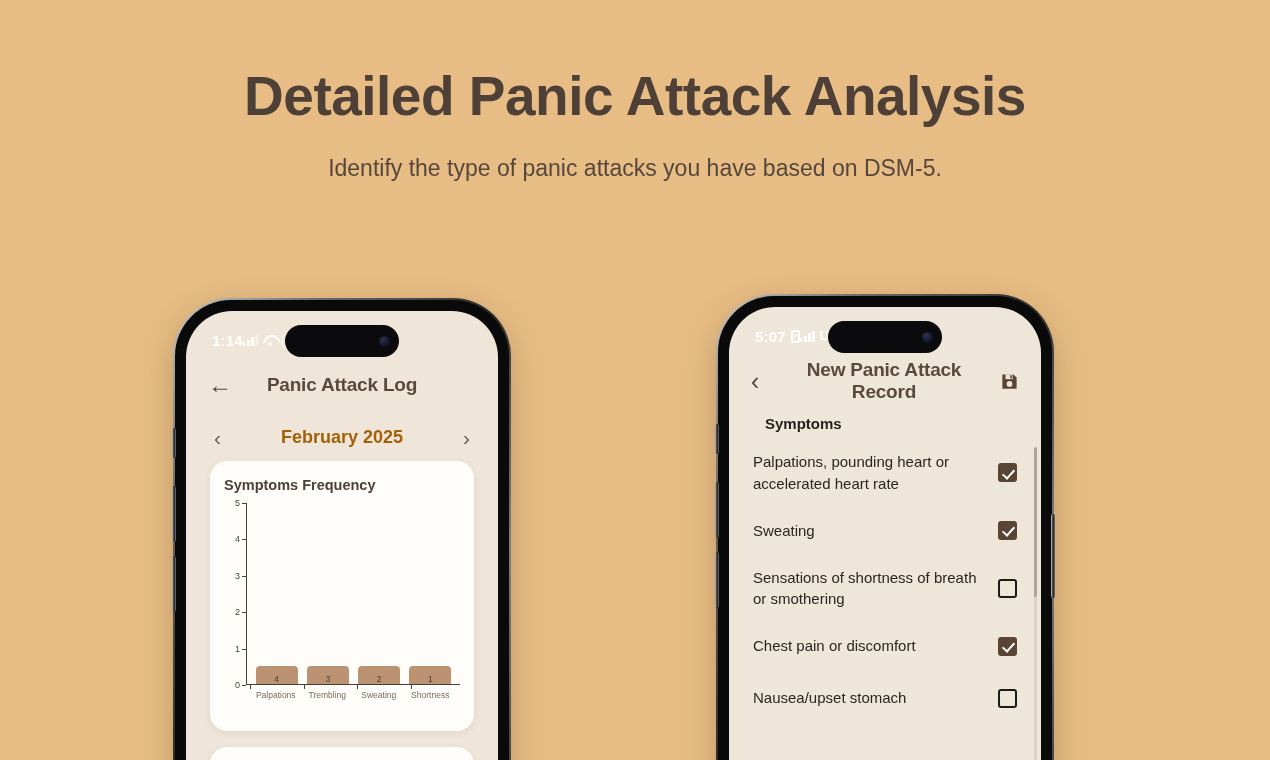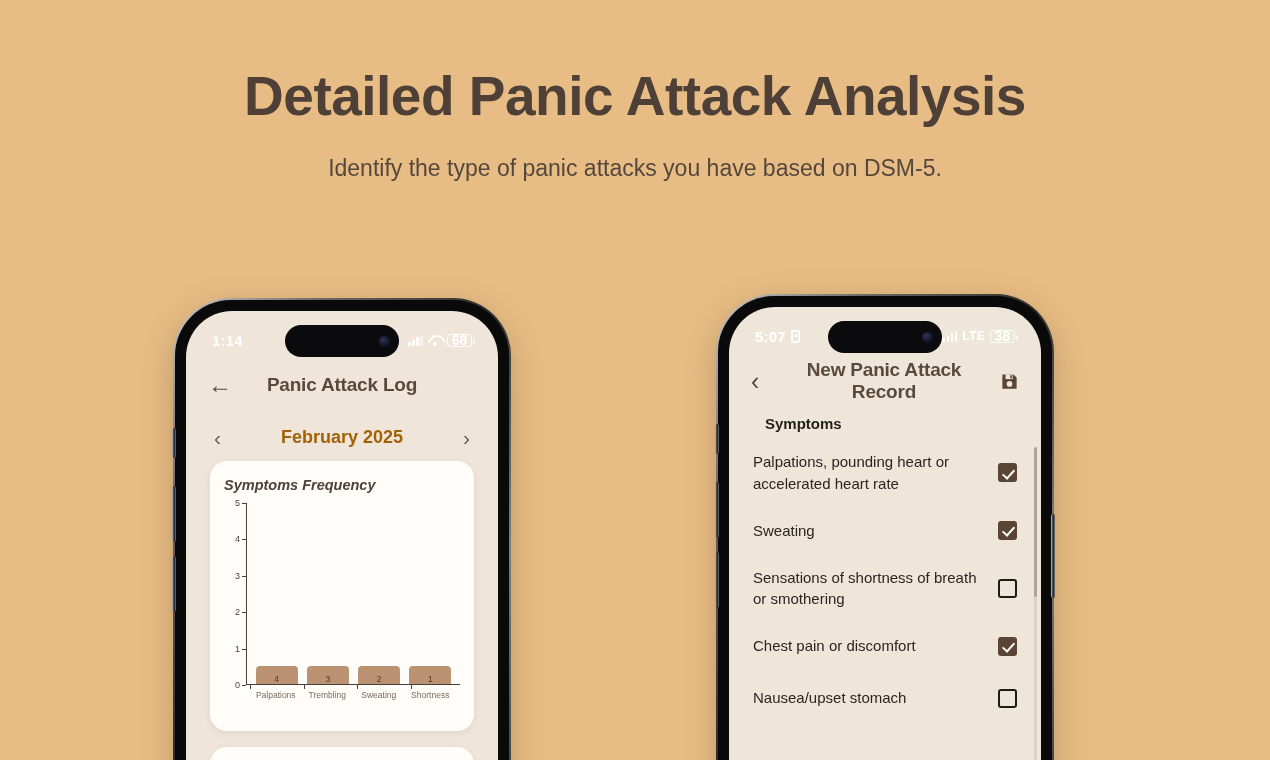--- a/index.html
+++ b/index.html
@@ -97,21 +97,20 @@
     background: radial-gradient(circle at 38% 34%, #2e3550 0%, #14182c 55%, #05060c 100%);
   }
 
   
   .statusbar {
     position: absolute;
     top: 0; left: 0; right: 0;
     height: 46px;
     display: flex;
     align-items: center;
-    justify-content: space-between;
     padding: 12px 26px 0;
     font-size: 15px;
     font-weight: bold;
     color: #ffffff;
     z-index: 4;
   }
   .sb-left { display: flex; align-items: center; gap: 5px; }
   .sb-right { display: flex; align-items: center; gap: 5px; }
   .sb-time { letter-spacing: .2px; }
   .rec-icon {
@@ -237,21 +236,20 @@
     background: #fffdfa;
     border-radius: 17px;
     box-shadow: 0 2px 7px rgba(90,70,45,.09);
   }
   .card-chart { top: 150px; height: 270px; padding: 16px 14px 8px; }
   .card-title {
     font-size: 14.5px;
     font-weight: bold;
     color: #4e4036;
     margin-bottom: 10px;
-    font-style: italic;
   }
   .card-entry {
     top: 436px;
     height: 74px;
     padding: 16px 16px;
     overflow: hidden;
   }
 
   
   .chart {

